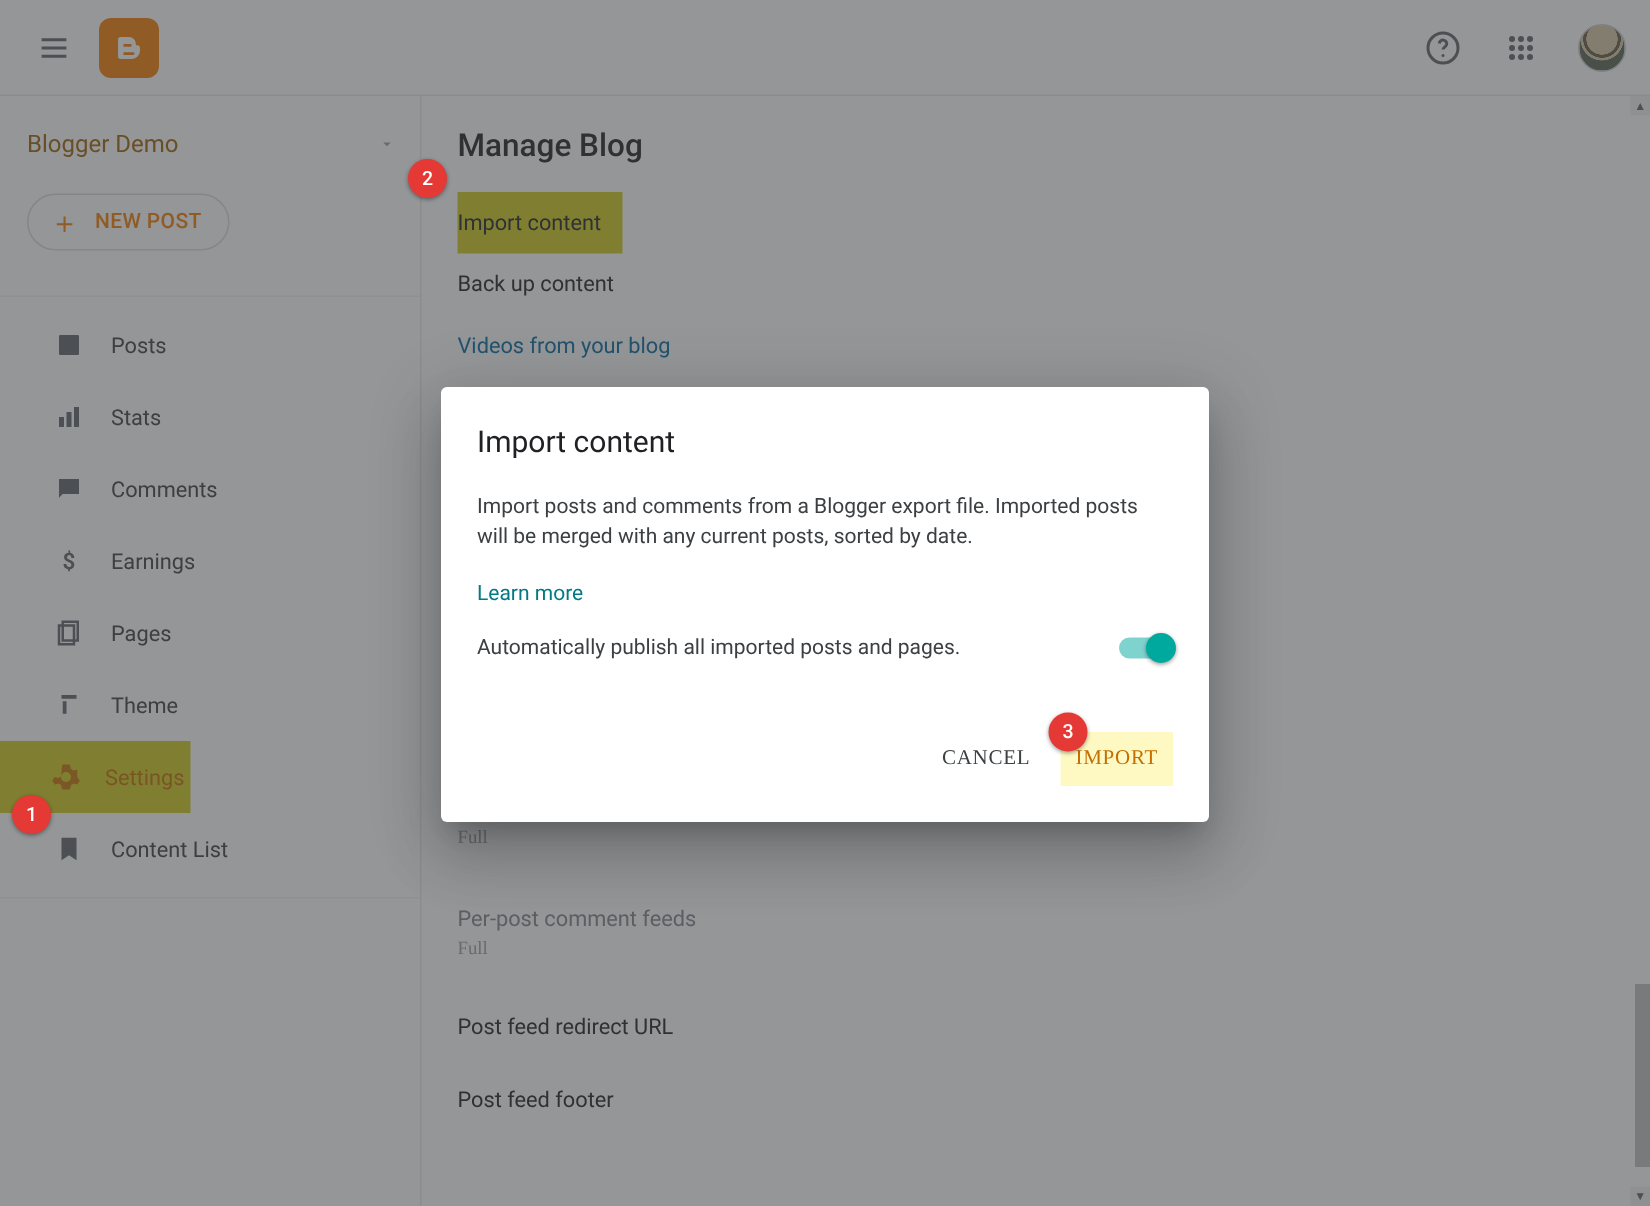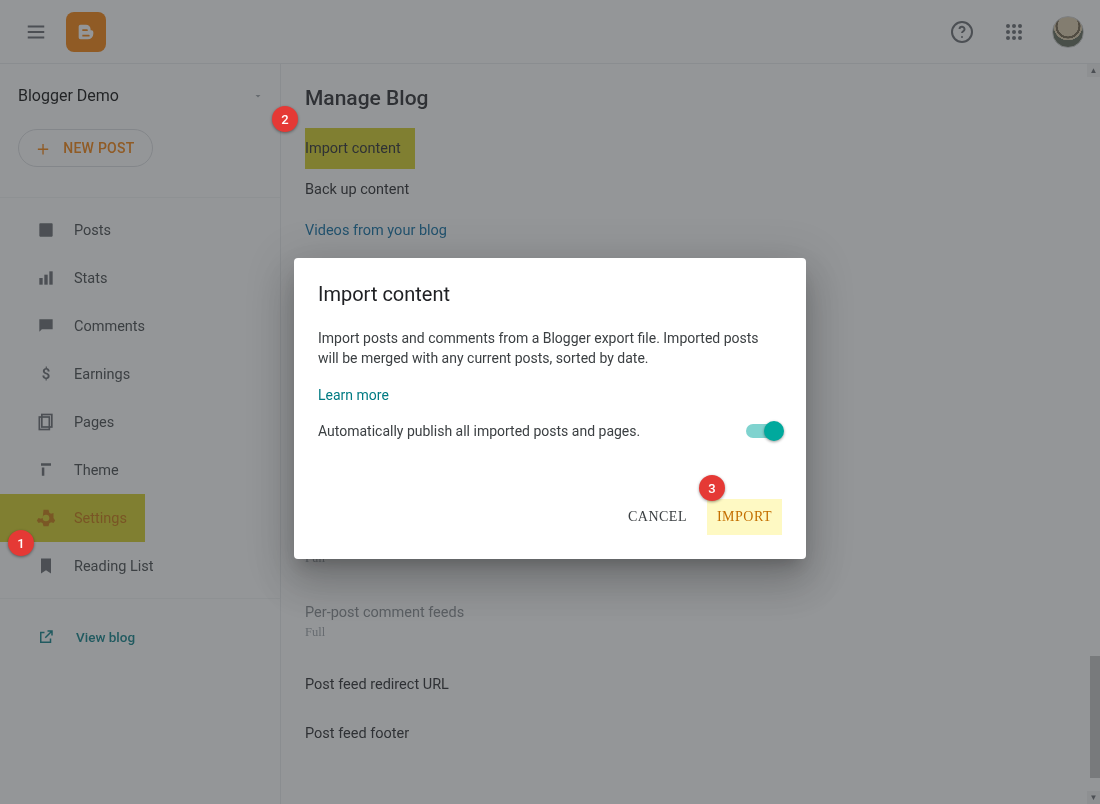--- a/index.html
+++ b/index.html
@@ -54,21 +54,21 @@
   }
   .sidebar {
     width: 281px;
     border-right: 1px solid #e8eaed;
     display:flex;flex-direction:column;
     position:relative;
   }
   .blog-select {
     padding: 22px 16px 6px 18px;
     display:flex;align-items:center;justify-content:space-between;
-    color:#000000;
+    color:#a16207;
     font-size:16px;
     cursor:pointer;
   }
   .newpost-wrap { padding: 18px 18px 24px; }
   .newpost {
     display:inline-flex;align-items:center;
     border:1px solid #dadce0;
     border-radius:22px;
     padding: 10px 18px 10px 14px;
     cursor:pointer;
@@ -200,21 +200,21 @@
     color:#3c4043;
     margin-bottom: 16px;
   }
   .dialog .learn {
     color:#007b83; font-size:14px; cursor:pointer; display:inline-block;
     margin-bottom: 20px;
   }
   .toggle-row {
     display:flex;align-items:center;justify-content:space-between;
     font-size:14px;color:#3c4043;
-    margin-bottom: 60px;
+    margin-bottom: 48px;
   }
   .switch {
     width:36px;height:14px;border-radius:7px;
     background:#7fd3cf;position:relative;cursor:pointer;
   }
   .switch::after {
     content:""; position:absolute; right:-2px; top:-3px;
     width:20px;height:20px;border-radius:50%;
     background:#00a99d;
     box-shadow:0 1px 3px rgba(0,0,0,.4);
@@ -354,48 +354,40 @@
 
       <div class="nav-item">
         <span class="nicon">
             <svg width="20" height="20" viewBox="0 0 24 24" fill="#5f6368">
               <path d="M18 4H6v3h12V4zM7 9v10h3V9H7z"></path>
             </svg>
           </span>
         <span>Theme</span>
       </div>
 
-      <div class="nav-item active" style="width:145px;margin-left:0;">
+      <div class="nav-item active" style="width:127px;margin-left:0;">
         <span class="nicon" style="color:#c46f00;">
             <svg width="20" height="20" viewBox="0 0 24 24" fill="#c46f00">
               <path d="M12 8a4 4 0 100 8 4 4 0 000-8zm9 4l2 3-2 3-3-.8a8 8 0 01-2 1.2L15 22H9l-1-3.6a8 8 0 01-2-1.2L3 18l-2-3 2-3 3 .8a8 8 0 012-1.2L9 2h6l1 3.6a8 8 0 012 1.2l3-.8z" opacity=".95"></path>
             </svg>
           </span>
         <span style="color:#c46f00;">Settings</span>
       </div>
 
       <div class="nav-item">
         <span class="nicon">
             <svg width="20" height="20" viewBox="0 0 24 24" fill="#5f6368">
               <path d="M6 3h12v18l-6-4-6 4V3z"></path>
             </svg>
           </span>
-        <span>Reading List</span>
+        <span>Content List</span>
       </div>
 
       <div class="nav-separator" style="margin-top:8px;"></div>
 
-      <div class="viewblog">
-        <span class="nicon">
-            <svg width="18" height="18" viewBox="0 0 24 24" fill="none" stroke="#007b83" stroke-width="2">
-              <path d="M14 4h6v6M20 4l-9 9M18 14v5H5V6h5"></path>
-            </svg>
-          </span>
-        <span>View blog</span>
-      </div>
     </div>
 
   </div>
 
   <div class="content">
     <div class="section-title">Manage Blog</div>
     <span class="linkrow highlight">Import content</span>
     <span class="linkrow">Back up content</span>
     <span class="linkrow link">Videos from your blog</span>
     <span class="linkrow link">Media from your blog</span>

